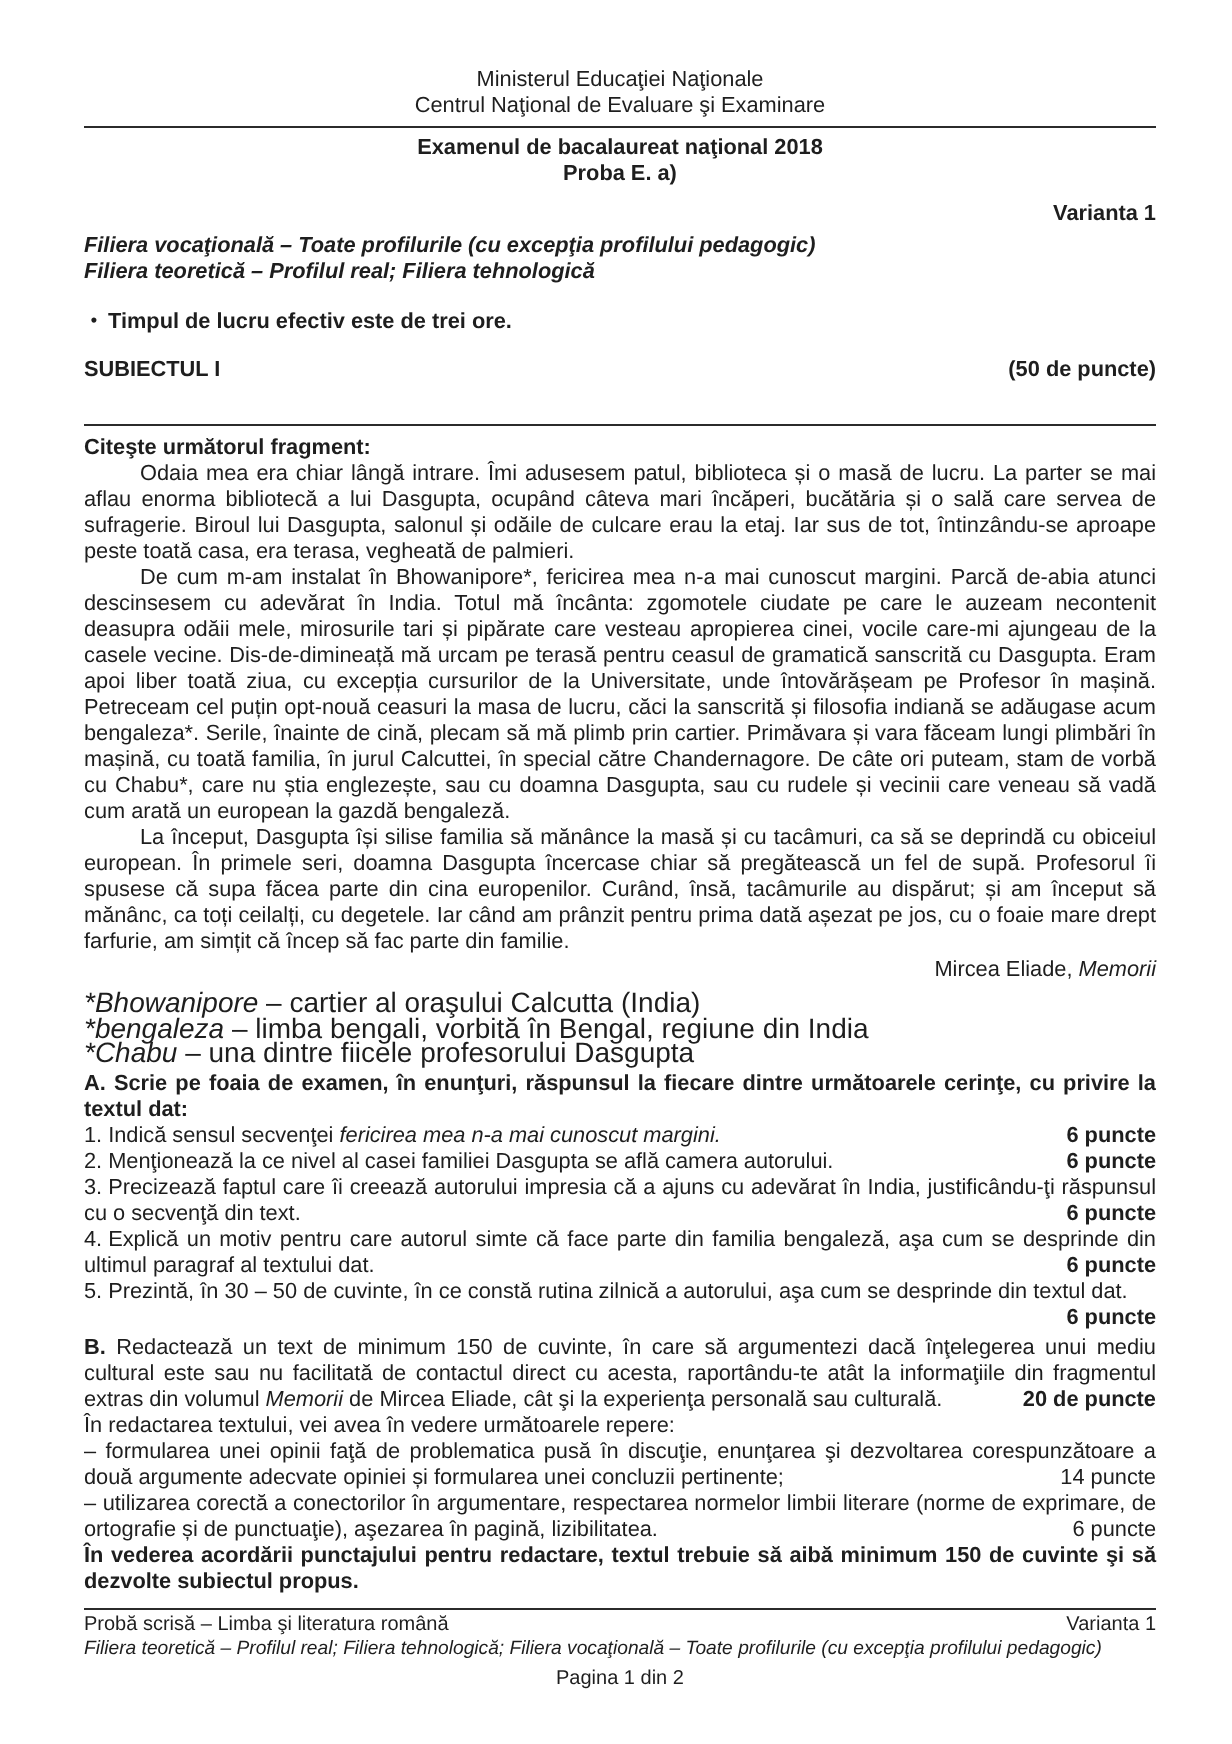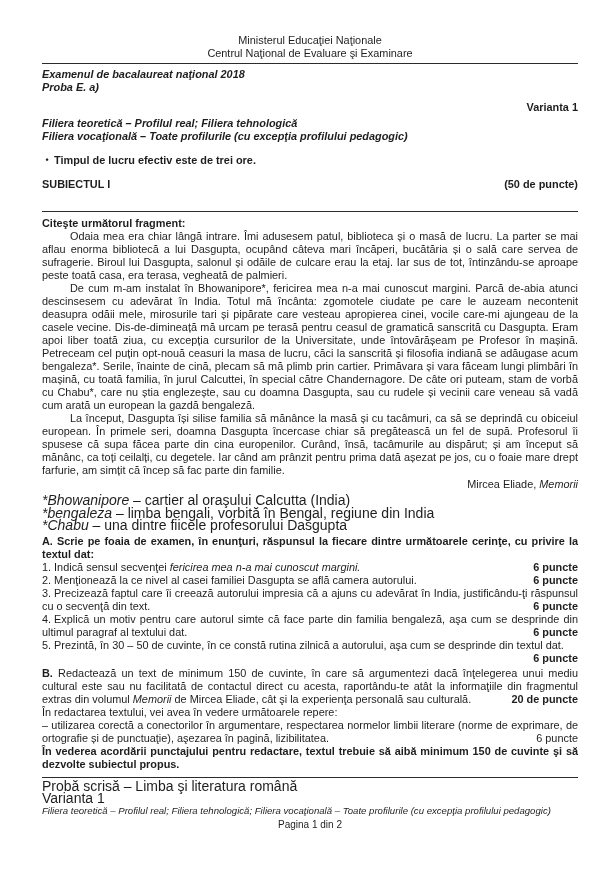--- a/index.html
+++ b/index.html
@@ -23,21 +23,21 @@
     padding: 34px 38px 0 42px;
   }
 
   .org-block { text-align: center; }
   .rule {
     border-top: 1.5px solid #2b2b2b;
     height: 0;
     margin-top: 3px;
     margin-bottom: 4px;
   }
-  .title-block { text-align: left; font-weight: bold; line-height: 13.4px; font-style: italic; }
+  .title-block { text-align: center; font-weight: bold; line-height: 13.4px; }
   .variant-line { text-align: right; font-weight: bold; margin-top: 6px; }
   .filiera-block { font-weight: bold; font-style: italic; margin-top: 3px; line-height: 13.4px; }
 
   .notes { font-weight: bold; margin-top: 10px; line-height: 13.6px; }
   .note-row .bullet { display: inline-block; width: 10px; text-align: center; margin-right: 2px; font-size: 9px; vertical-align: 1px; }
 
   .subj-row {
     display: flex;
     justify-content: space-between;
     font-weight: bold;
@@ -65,23 +65,22 @@
   .pts-line { text-align: right; font-weight: bold; }
   .secB { text-align: justify; margin-top: 2px; }
   .repere-item { text-align: justify; }
   .final-note { font-weight: bold; text-align: justify; }
 
   .footer { margin-top: 6px; }
   .footer .rule { margin-bottom: 2px; }
   .footer-row {
     display: flex;
     justify-content: space-between;
-    font-size: 14px;
+    font-size: 10px;
     line-height: 12.4px;
-    flex-direction: column;
   }
   .footer-filiera { font-style: italic; font-size: 9.6px; line-height: 12.4px; }
   .footer-page { text-align: center; font-size: 10px; margin-top: 1px; }
   i { font-style: italic; }
   b { font-weight: bold; }
 </style>
 </head>
 <body>
 
 <div class="page">
@@ -93,22 +92,22 @@
   <div class="rule"></div>
 
   <div class="title-block">
     <div>Examenul de bacalaureat naţional 2018</div>
     <div>Proba E. a)</div>
   </div>
 
   <div class="variant-line">Varianta 1</div>
 
   <div class="filiera-block">
+    <div>Filiera vocaţională – Toate profilurile (cu excepţia profilului pedagogic)</div>
     <div>Filiera teoretică – Profilul real; Filiera tehnologică</div>
-    <div>Filiera vocaţională – Toate profilurile (cu excepţia profilului pedagogic)</div>
   </div>
 
   <div class="notes">
     <div class="note-row"><span class="bullet">•</span><span>Timpul de lucru efectiv este de trei ore.</span></div>
   </div>
 
   <div class="subj-row">
     <span>SUBIECTUL I</span>
     <span>(50 de puncte)</span>
   </div>
@@ -146,20 +145,23 @@
   </div>
   <div class="pts-line">6 puncte</div>
 
   <div class="secB">
     <b>B.</b><span> Redactează un text de minimum 150 de cuvinte, în care să argumentezi dacă înţelegerea unui mediu cultural este sau nu facilitată de contactul direct cu acesta, raportându-te atât la informaţiile din fragmentul extras din volumul </span><i>Memorii</i><span> de Mircea Eliade, cât şi la experienţa personală sau culturală.</span><span class="pts">20 de puncte</span>
   </div>
 
   <div>În redactarea textului, vei avea în vedere următoarele repere:</div>
 
   <div class="repere-item">
+    <span>– formularea unei opinii faţă de problematica pusă în discuţie, enunţarea şi dezvoltarea corespunzătoare a două argumente adecvate opiniei și formularea unei concluzii pertinente;</span><span class="pts-plain">14 puncte</span>
+  </div>
+  <div class="repere-item">
     <span>– utilizarea corectă a conectorilor în argumentare, respectarea normelor limbii literare (norme de exprimare, de ortografie și de punctuaţie), aşezarea în pagină, lizibilitatea.</span><span class="pts-plain">6 puncte</span>
   </div>
 
   <div class="final-note">În vederea acordării punctajului pentru redactare, textul trebuie să aibă minimum 150 de cuvinte şi să dezvolte subiectul propus.</div>
 
   <div class="footer">
     <div class="rule"></div>
     <div class="footer-row">
       <span>Probă scrisă – Limba şi literatura română</span>
       <span>Varianta 1</span>

